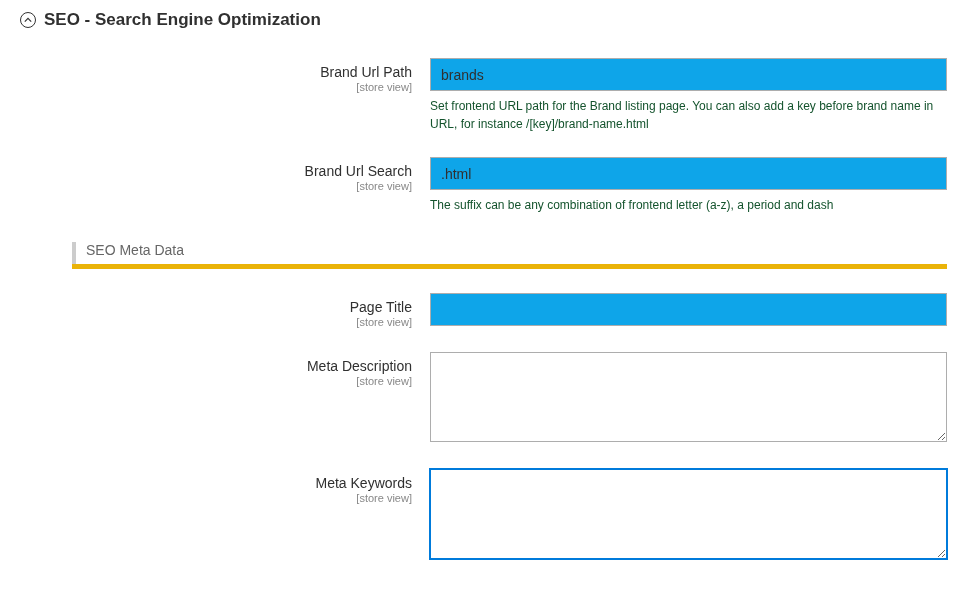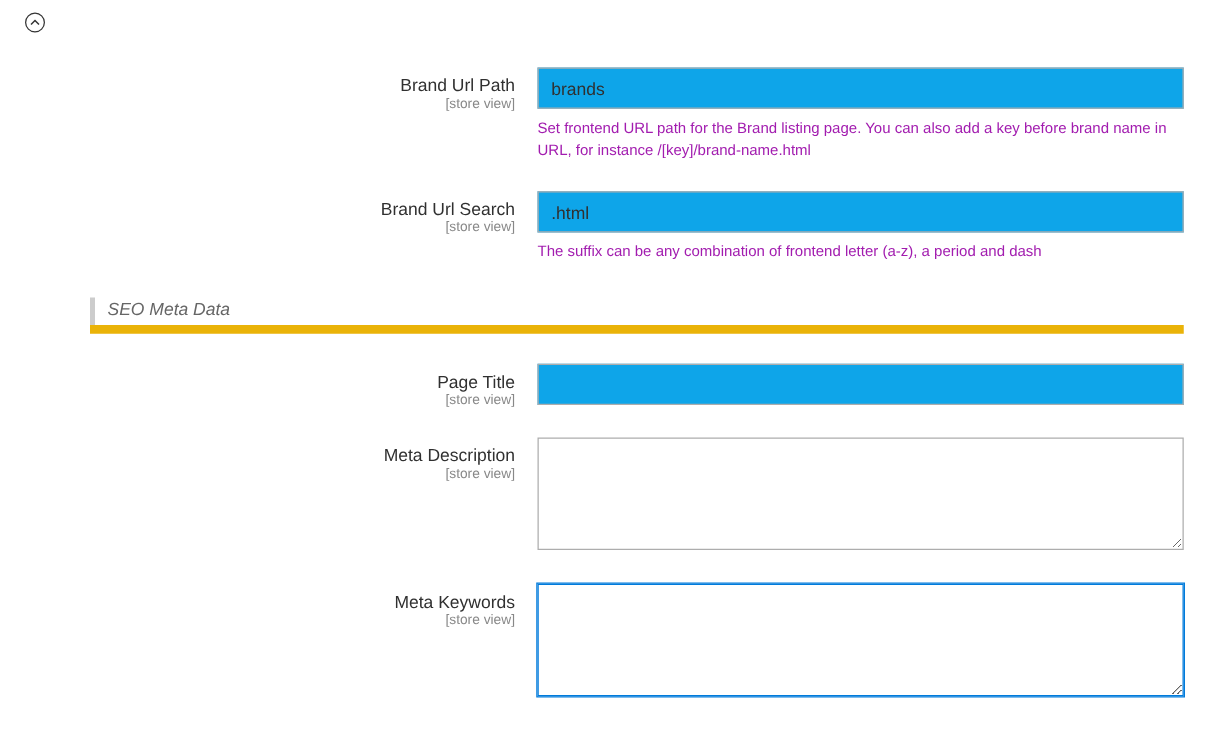--- a/index.html
+++ b/index.html
@@ -86,31 +86,29 @@
       font-family: inherit;
       resize: both;
       min-height: 90px;
     }
     .textarea-focused {
       border-color: #007bdb;
       box-shadow: 0 0 0 1px #007bdb;
     }
     .field-help {
       font-size: 12px;
-      color: #a21caf;
+      color: #14532d;
       margin-top: 6px;
       line-height: 1.5;
     }
     .subsection-header {
       display: flex;
-      align-items: center;
       margin: 28px 0 24px 52px;
-      border-bottom: 7px solid #eab308;
+      border-bottom: 5px solid #eab308;
       padding-bottom: 0;
-      font-style: italic;
     }
     .subsection-bar {
       width: 4px;
       height: 22px;
       background: #ccc;
       margin-right: 10px;
     }
     .subsection-title {
       font-size: 14px;
       color: #666;
@@ -120,20 +118,21 @@
   </style>
 </head>
 <body>
 
 <div class="section-header">
   <span class="collapse-icon">
     <svg viewBox="0 0 10 10">
         <path d="M1 7 L5 3 L9 7" stroke="#333" stroke-width="1.5" fill="none"></path>
       </svg>
   </span>
+  <span class="section-title">SEO - Search Engine Optimization</span>
 </div>
 
 <div class="form-row">
   <div class="label-col">
     <span class="field-label">Brand Url Path</span>
     <span class="field-scope">[store view]</span>
   </div>
   <div class="input-col">
     <input type="text" class="text-input" value="brands" style="">
     <div class="field-help">Set frontend URL path for the Brand listing page. You can also add a key before brand name in URL, for instance /[key]/brand-name.html</div>

